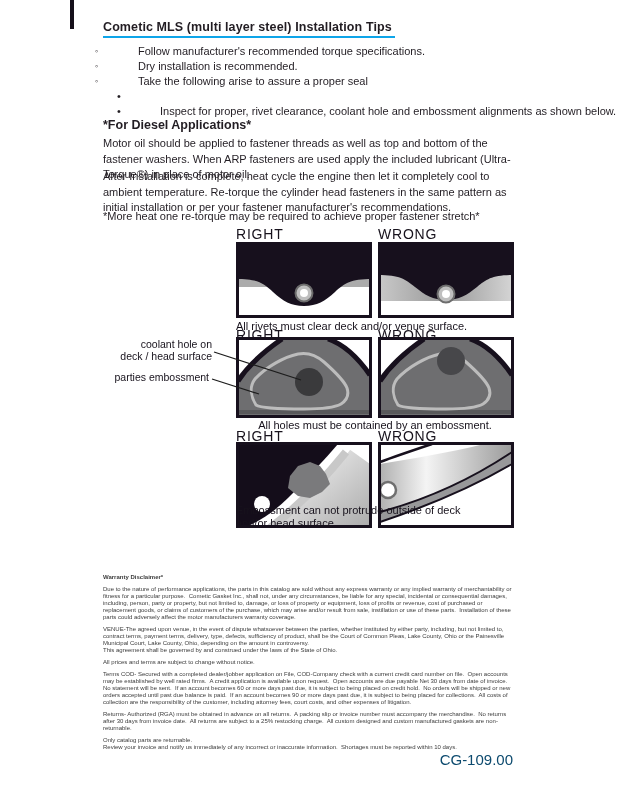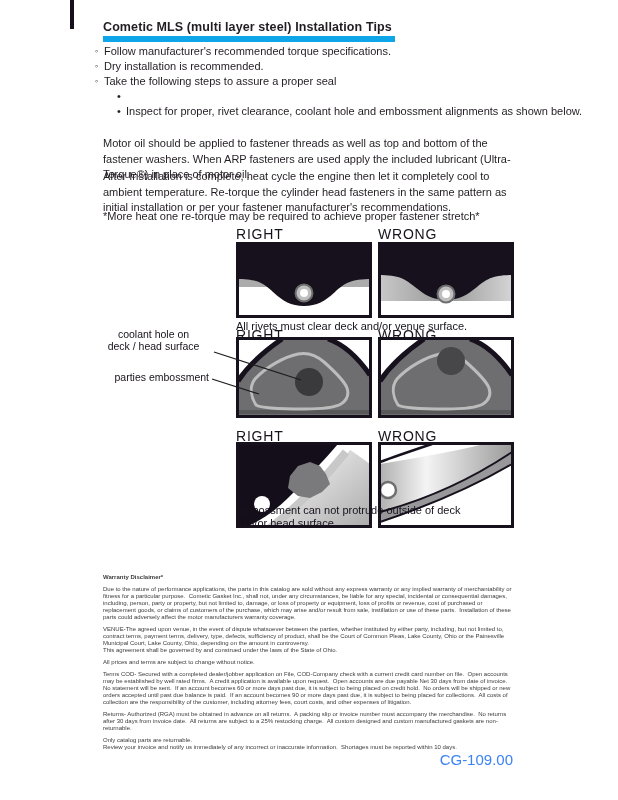--- a/index.html
+++ b/index.html
@@ -6,51 +6,51 @@
   html,body { background:#ffffff; }
   .page {
     position:relative; width:618px; height:800px; background:#fff;
     font-family:"Liberation Sans", sans-serif; color:#221d23; overflow:hidden;
   }
   .reg-mark { position:absolute; left:70px; top:0; width:4px; height:29px; background:#15101a; }
 
   .title {
     position:absolute; left:103px; top:20px;
     font-size:12.5px; font-weight:bold; letter-spacing:.1px;
-    border-bottom:6px solid #0ea5e9; padding:0 3px 2px 0;
+    border-bottom:2px solid #0ea5e9; padding:0 3px 2px 0;
   }
 
   .bullets { position:absolute; left:95px; top:44px; font-size:11px; line-height:15px; }
   .b-row { display:flex; align-items:flex-start; }
   .b-row .mk { width:9px; font-size:9px; line-height:15px; text-align:left; }
   .b-row.sub { margin-left:22px; }
   .b-row.sub .mk { font-size:11px; }
-  .b-row .tx { white-space:pre-wrap; }
+  .b-row .tx { white-space:pre-wrap;margin-left:34px; }
 
   .diesel-h { position:absolute; left:103px; top:118px; font-size:12.5px; font-weight:bold; }
   .para { position:absolute; left:103px; width:424px; font-size:11px; line-height:15.5px; white-space:pre-wrap; }
   .p1 { top:136px; }
   .p2 { top:169px; }
   .p3 { top:209px; }
 
   .fig-label { position:absolute; width:136px; font-size:14px; letter-spacing:.8px; color:#17121c; }
   .fig-panel { position:absolute; width:136px; display:block; }
   .fig-caption { position:absolute; font-size:11px; line-height:12.5px; white-space:pre-line; color:#17121c; }
   .cap2 { width:278px; text-align:center; }
 
   .ann { position:absolute; text-align:right; font-size:10.5px; line-height:11.5px; white-space:pre-line; color:#17121c; }
-  .ann1 { left:95px; top:329px; width:117px;text-align:center; }
+  .ann1 { left:95px; top:339px; width:117px; }
   .ann2 { left:95px; top:372px; width:114px; }
   .leaders { position:absolute; left:0; top:0; pointer-events:none; }
 
   .legal { position:absolute; left:103px; top:574px; width:414px; color:#3c3c3c; }
   .legal h4 { font-size:6px; font-weight:bold; margin:0 0 6px 0; }
   .legal p { font-size:6px; line-height:7px; margin:0 0 5px 0; white-space:pre-wrap; }
 
-  .page-num { position:absolute; right:105px; top:751px; font-size:15px; color:#3b82f6; }
+  .page-num { position:absolute; right:105px; top:751px; font-size:15px; color:#0c4a6e; }
 </style>
 </head>
 <body>
 
 <div class="page">
 
   <div class="reg-mark"></div>
 
   <h1 class="title">Cometic MLS (multi layer steel) Installation Tips</h1>
 
@@ -58,31 +58,32 @@
     <div class="b-row">
       <span class="mk">◦</span>
       <span class="tx">Follow manufacturer's recommended torque specifications.</span>
     </div>
     <div class="b-row">
       <span class="mk">◦</span>
       <span class="tx">Dry installation is recommended.</span>
     </div>
     <div class="b-row">
       <span class="mk">◦</span>
-      <span class="tx">Take the following steps to assure a proper seal</span>
+      <span class="tx">Take the following arise to assure a proper seal</span>
     </div>
     <div class="b-row sub">
       <span class="mk">•</span>
     </div>
     <div class="b-row sub">
       <span class="mk">•</span>
       <span class="tx">Inspect for proper, rivet clearance, coolant hole and embossment alignments as shown below.</span>
     </div>
   </div>
 
+  <h2 class="diesel-h">*For Diesel Applications*</h2>
   <p class="para p1">Motor oil should be applied to fastener threads as well as top and bottom of the fastener washers. When ARP fasteners are used apply the included lubricant (Ultra-Torque®) in place of motor oil.</p>
   <p class="para p2">After Installation is complete, heat cycle the engine then let it completely cool to ambient temperature. Re-torque the cylinder head fasteners in the same pattern as initial installation or per your fastener manufacturer's recommendations.</p>
   <p class="para p3">*More heat one re-torque may be required to achieve proper fastener stretch*</p>
 
   <div class="fig-label" style="left:236px; top:226px;">RIGHT</div>
   <div class="fig-label" style="left:378px; top:226px;">WRONG</div>
 
   <svg class="fig-panel" style="left:236px; top:242px;" width="136" height="76" viewBox="0 0 136 76">
     <rect width="136" height="76" fill="#ffffff"></rect>
     <rect y="36" width="136" height="9" fill="#ababab"></rect>
@@ -135,20 +136,21 @@
     <path d="M2,2 L46,2 C30,13 14,26 2,44 Z" fill="#ffffff"></path>
     <path d="M46,2 C30,13 14,26 2,44" stroke="#17101d" stroke-width="5" fill="none"></path>
     <path d="M92,2 L134,2 V38 C120,18 107,7 92,2 Z" fill="#ffffff"></path>
     <path d="M92,2 C107,7 120,18 134,38" stroke="#17101d" stroke-width="5" fill="none"></path>
     <rect y="73" width="136" height="4" fill="#59595b"></rect>
     <path d="M20,68 C15,60 13,50 19,42 C30,30 48,20 62,17 C72,15 80,18 88,25 C97,33 108,43 111,51 C113,57 111,63 105,67 C98,71 85,72 68,72 C50,72 26,72 20,68 Z" fill="none" stroke="#bcbcbc" stroke-width="3"></path>
     <circle cx="73" cy="24" r="14" fill="#47474a"></circle>
     <rect x="1.5" y="1.5" width="133" height="78" fill="none" stroke="#17101d" stroke-width="3"></rect>
   </svg>
 
+  <div class="fig-caption cap2" style="left:236px; top:419px;">All holes must be contained by an embossment.</div>
 
   <div class="fig-label" style="left:236px; top:428px;">RIGHT</div>
   <div class="fig-label" style="left:378px; top:428px;">WRONG</div>
 
   <svg class="fig-panel" style="left:236px; top:442px;" width="136" height="86" viewBox="0 0 136 86">
     <defs>
       <linearGradient id="g3r" x1="0" y1="0" x2="1" y2="1">
         <stop offset="0" stop-color="#ffffff"></stop>
           <stop offset="1" stop-color="#ababab"></stop>
       </linearGradient>

